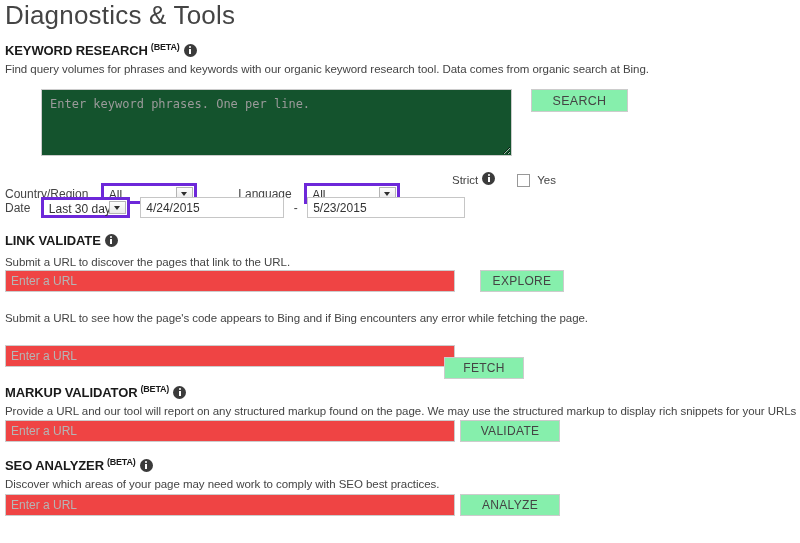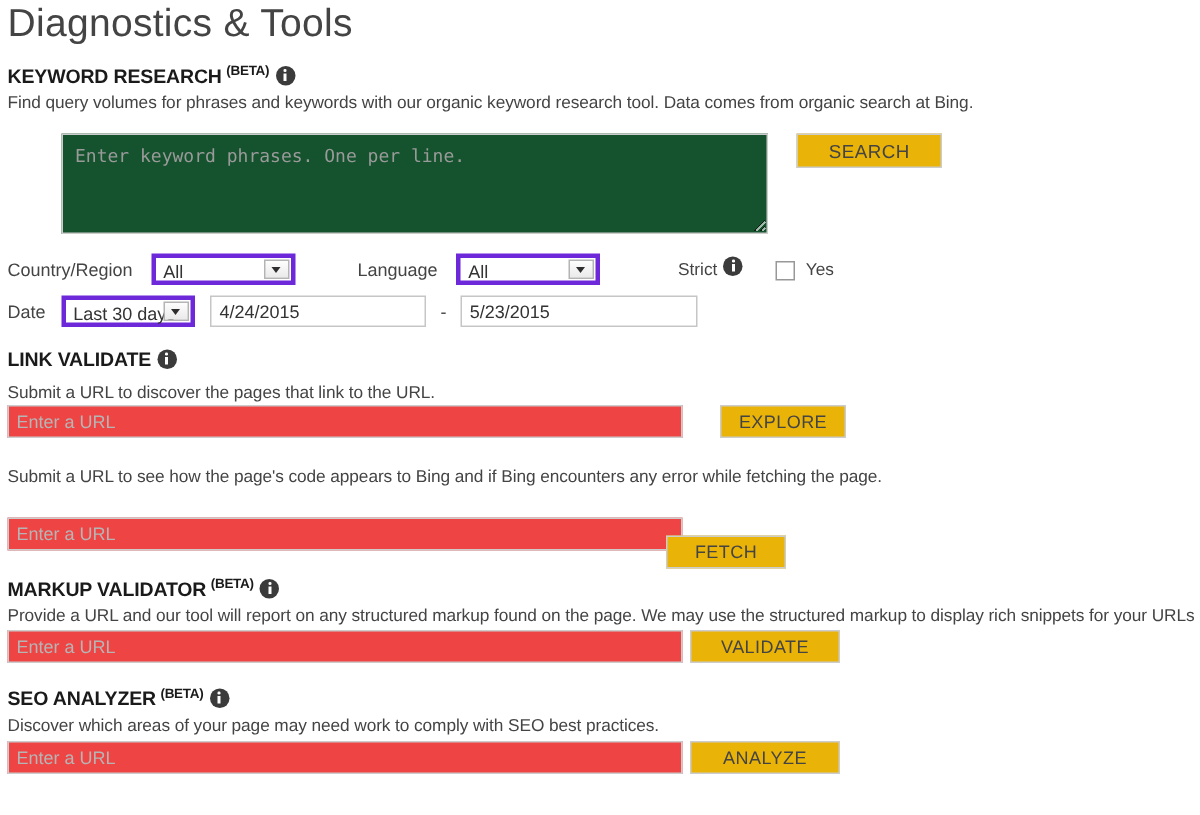--- a/index.html
+++ b/index.html
@@ -109,21 +109,21 @@
     padding: 0 5px;
     outline: none;
     vertical-align: top;
   }
   .url-input::placeholder { color: #b5b5b5; opacity: 1; }
 
   .btn {
     box-sizing: border-box;
     height: 22px;
     border: 1px solid #cccccc;
-    background: #eab308;
+    background: #86efac;
     color: #444444;
     font-family: "Liberation Sans", sans-serif;
     font-size: 12px;
     letter-spacing: 0.3px;
     text-align: center;
     line-height: 20px;
     padding: 0;
     cursor: pointer;
     vertical-align: top;
   }
@@ -152,21 +152,21 @@
   .search-btn {
     position: absolute;
     left: 531px;
     top: 89px;
     width: 97px;
     height: 23px;
     font-size: 12.5px;
   }
 
   
-  .filter-row { position: absolute; left: 0; top: 169px; height: 22px; white-space: nowrap; }
+  .filter-row { position: absolute; left: 0; top: 183px; height: 22px; white-space: nowrap; }
   .filter-row2 { position: absolute; left: 0; top: 197px; height: 22px; white-space: nowrap; }
 
   .flabel {
     font-size: 12px;
     color: #444444;
     line-height: 22px;
     display: inline-block;
     vertical-align: top;
   }
 

